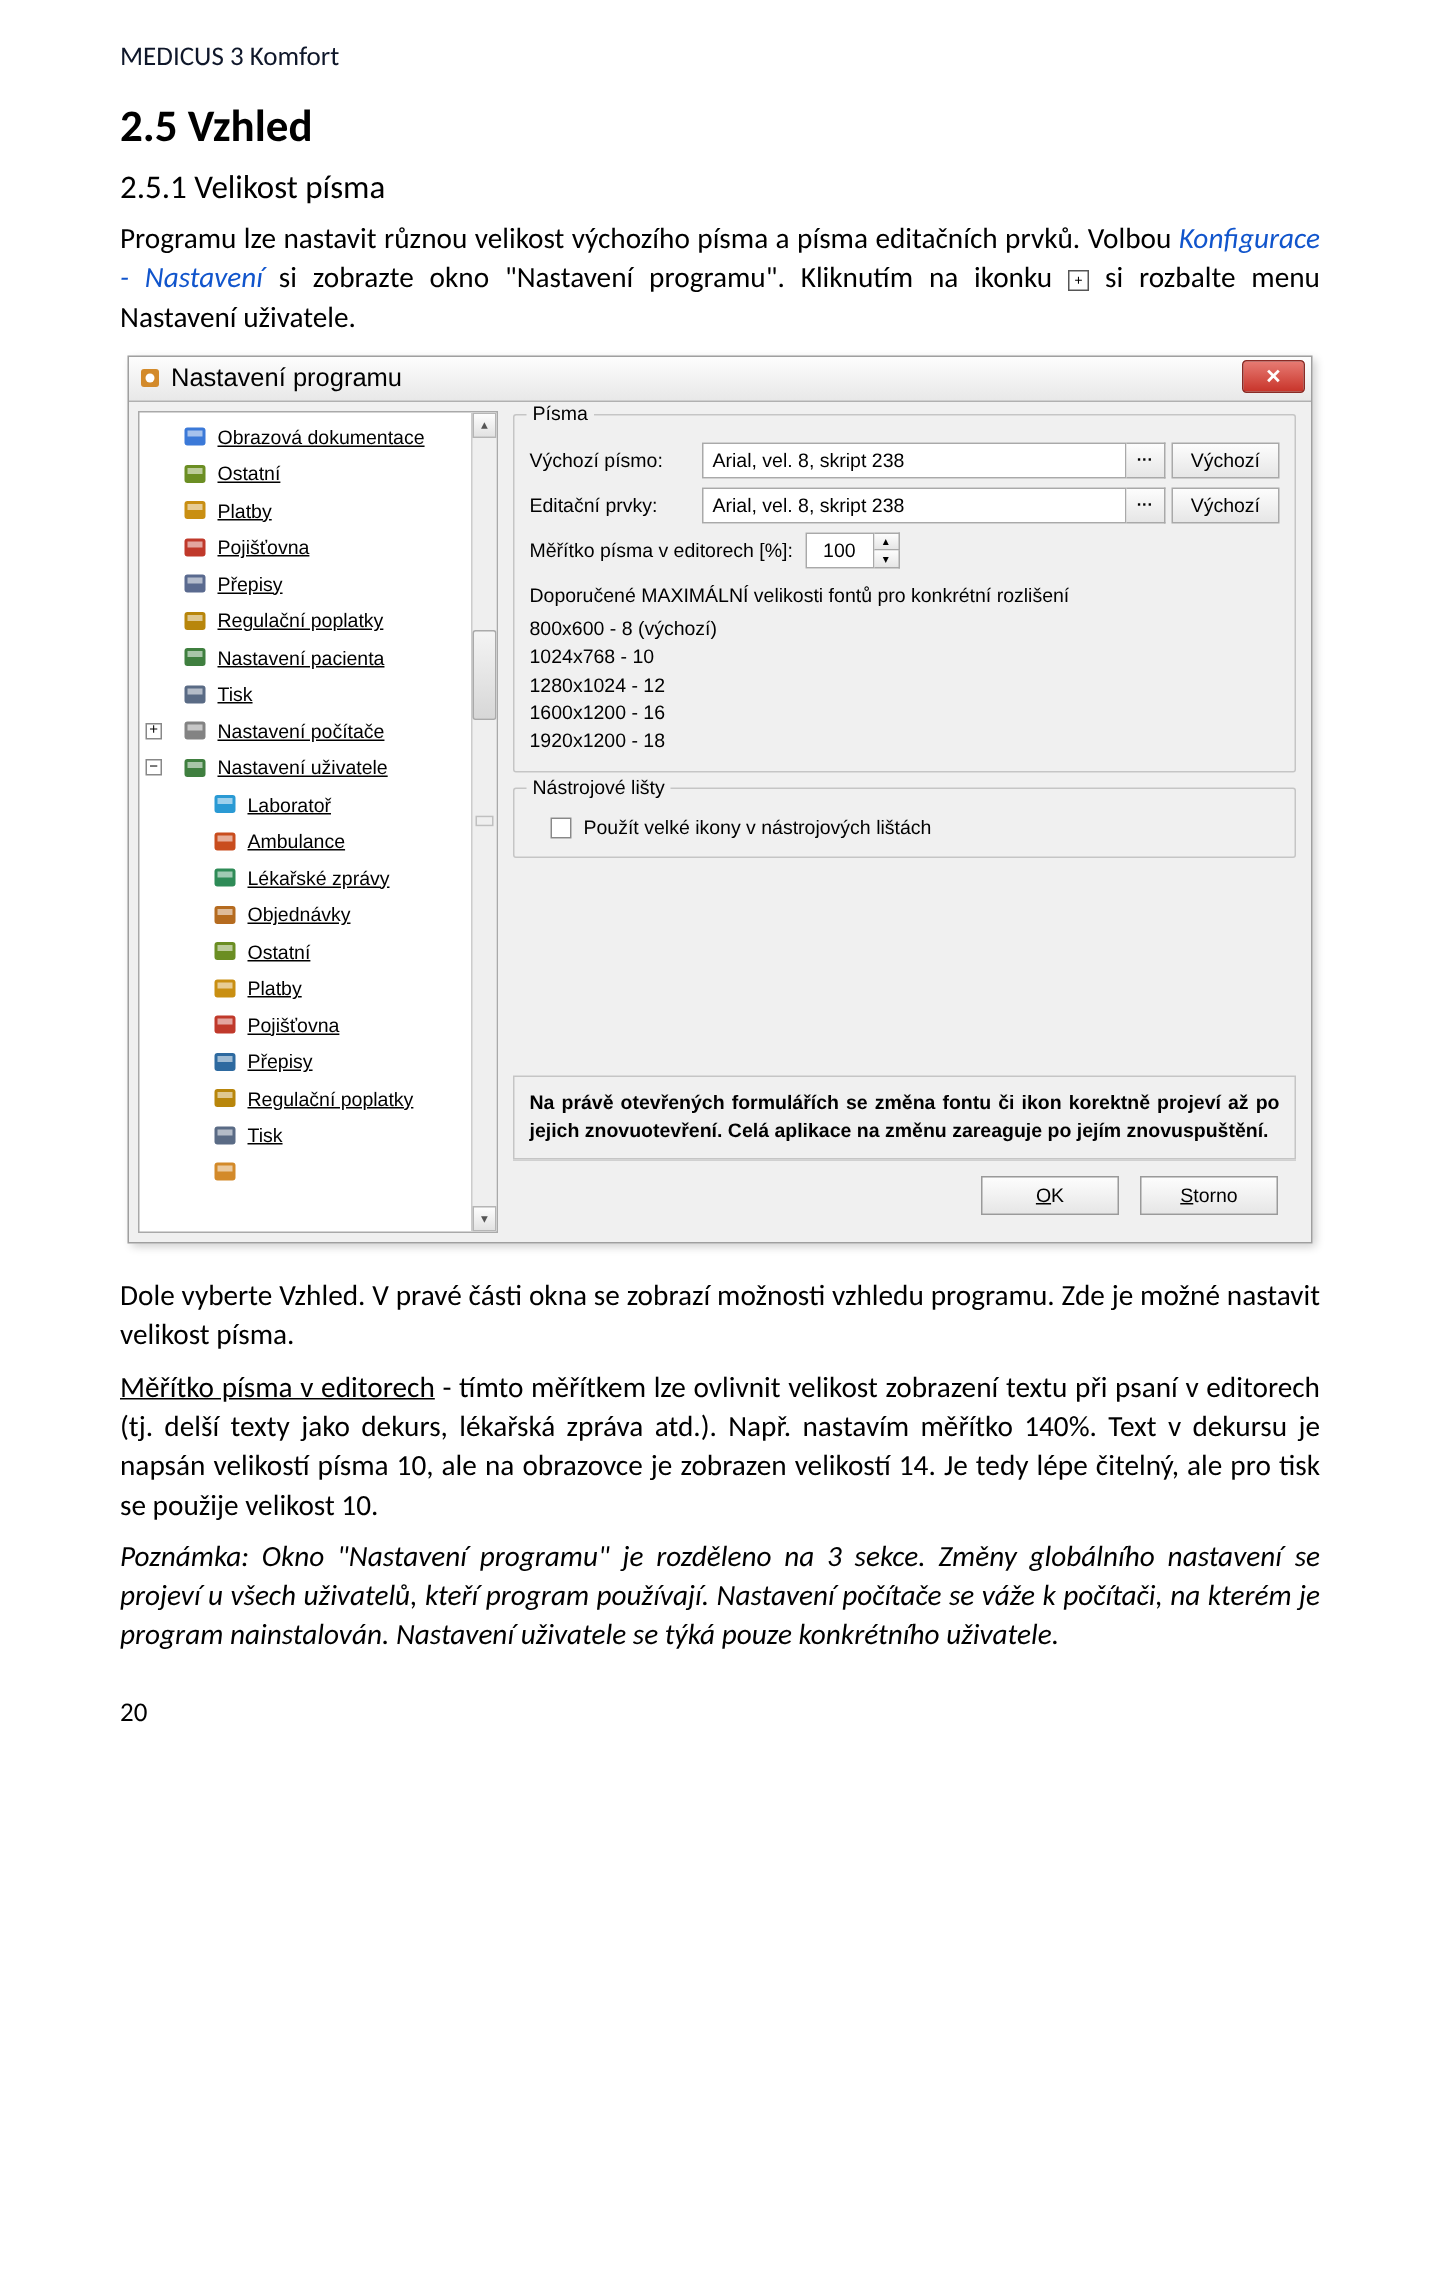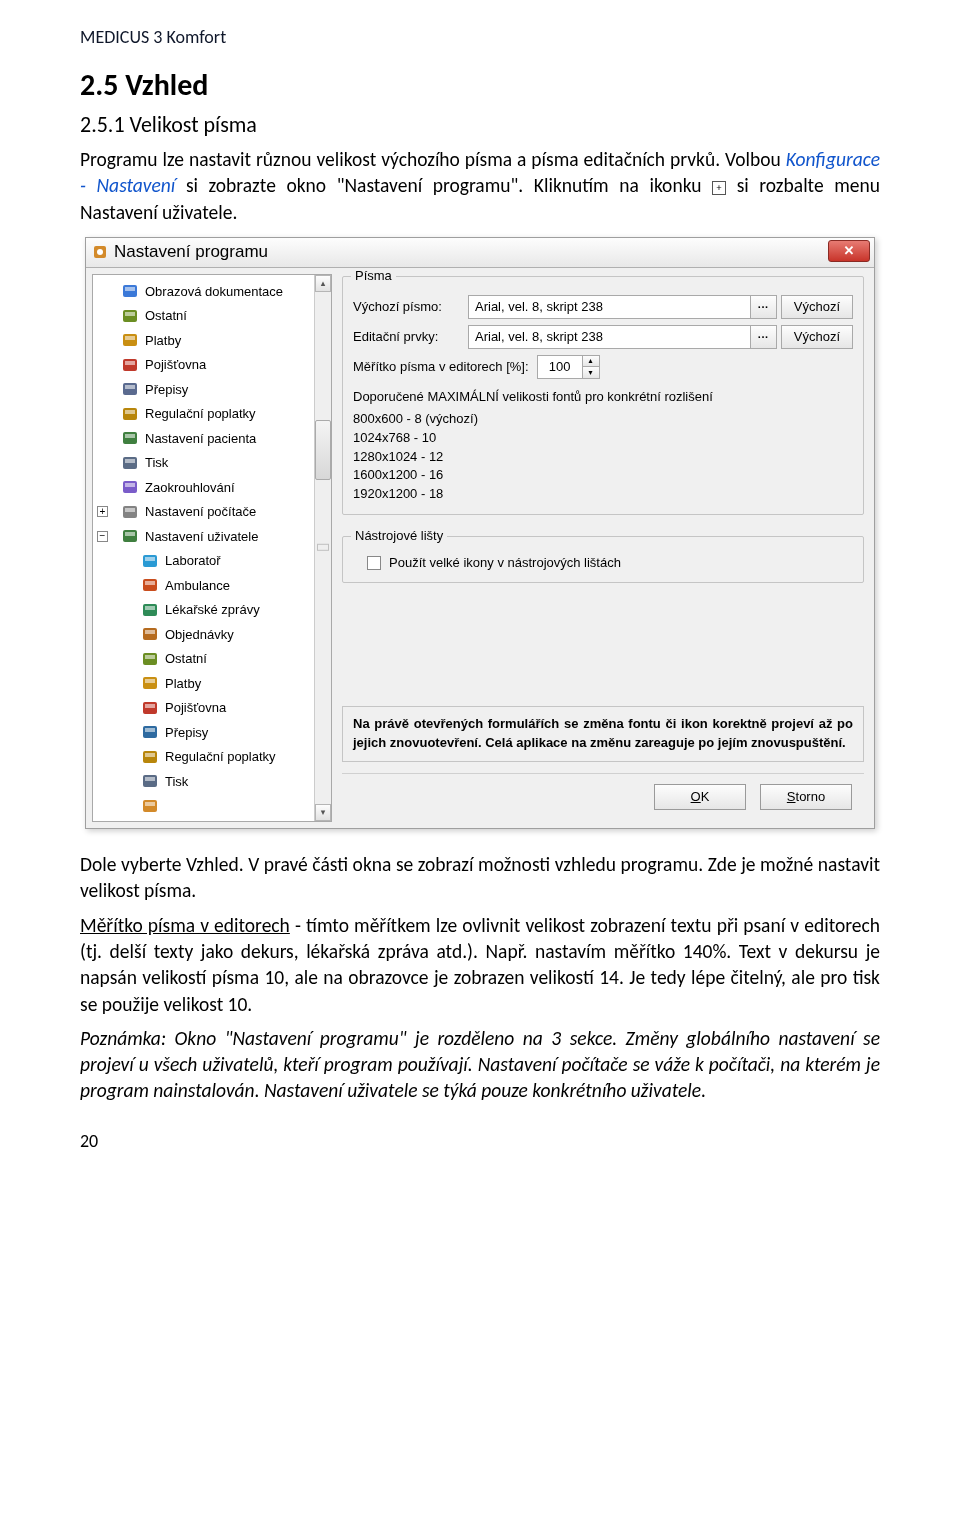--- a/index.html
+++ b/index.html
@@ -49,21 +49,21 @@
     background: linear-gradient(#e77b73, #c8342a);
     border: 1px solid #8a2a24; border-radius: 3px;
     display: flex; align-items: center; justify-content: center;
     color: #fff; font-weight: bold; font-size: 13px;
   }
   .window-body { display: flex; height: 560px; background: #f0f0f0; }
 
   
   .tree-wrap {
     width: 240px; border: 1px solid #a9a9a9; margin: 6px; background: #fff;
-    position: relative; overflow: hidden;
+    position: relative; overflow: hidden; text-decoration: underline;
   }
   .tree { font-size: 13px; padding: 4px 0 4px 0; }
   .tree-item {
     display: flex; align-items: center; height: 24.5px;
     padding-left: 28px; position: relative; white-space: nowrap;
   }
   .tree-item .expander {
     position: absolute; left: 4px; top: 7px;
     width: 11px; height: 11px; border: 1px solid #888;
     display: flex; align-items: center; justify-content: center;
@@ -89,21 +89,21 @@
     background: linear-gradient(#f4f4f4, #d7d7d7);
     border: 1px solid #aaa; border-radius: 2px;
   }
   .tree-scrollbar .handle-dash {
     position: absolute; left: 2px; right: 2px; top: 50%; height: 7px;
     transform: translateY(-60%); background: #efefef;
     border: 1px solid #c0c0c0;
   }
 
   
-  .pane { flex: 1; padding: 8px 10px 8px 4px; display: flex; flex-direction: column; font-size: 13px; gap: 11px; }
+  .pane { flex: 1; padding: 8px 10px 8px 4px; display: flex; flex-direction: column; font-size: 13px; }
   .groupbox {
     border: 1px solid #c5c5c5; border-radius: 2px; padding: 12px 10px 10px 10px;
     background: #f0f0f0; margin-bottom: 10px; position: relative;
   }
   .groupbox .legend {
     position: absolute; left: 8px; top: -9px;
     background: #f0f0f0; padding: 0 4px; font-size: 13px;
   }
   .row { display: flex; align-items: center; margin: 6px 0; }
   .row .lbl { width: 115px; }
@@ -247,27 +247,20 @@
               <span class="label">Nastavení pacienta</span>
             </div>
             <div class="tree-item">
               <span class="icon"><svg viewBox="0 0 18 18">
                   <rect x="2" y="3" width="14" height="12" rx="2" fill="#5a6b85"></rect>
                   <rect x="4" y="5" width="10" height="4" fill="#ffffff" opacity="0.55"></rect>
                 </svg></span>
               <span class="label">Tisk</span>
             </div>
             <div class="tree-item">
-              <span class="icon"><svg viewBox="0 0 18 18">
-                  <rect x="2" y="3" width="14" height="12" rx="2" fill="#7a5cc9"></rect>
-                  <rect x="4" y="5" width="10" height="4" fill="#ffffff" opacity="0.55"></rect>
-                </svg></span>
-              <span class="label">Zaokrouhlování</span>
-            </div>
-            <div class="tree-item">
               <span class="expander">+</span>
               <span class="icon"><svg viewBox="0 0 18 18">
                   <rect x="2" y="3" width="14" height="12" rx="2" fill="#838383"></rect>
                   <rect x="4" y="5" width="10" height="4" fill="#ffffff" opacity="0.55"></rect>
                 </svg></span>
               <span class="label">Nastavení počítače</span>
             </div>
             <div class="tree-item">
               <span class="expander">−</span>
               <span class="icon"><svg viewBox="0 0 18 18">

